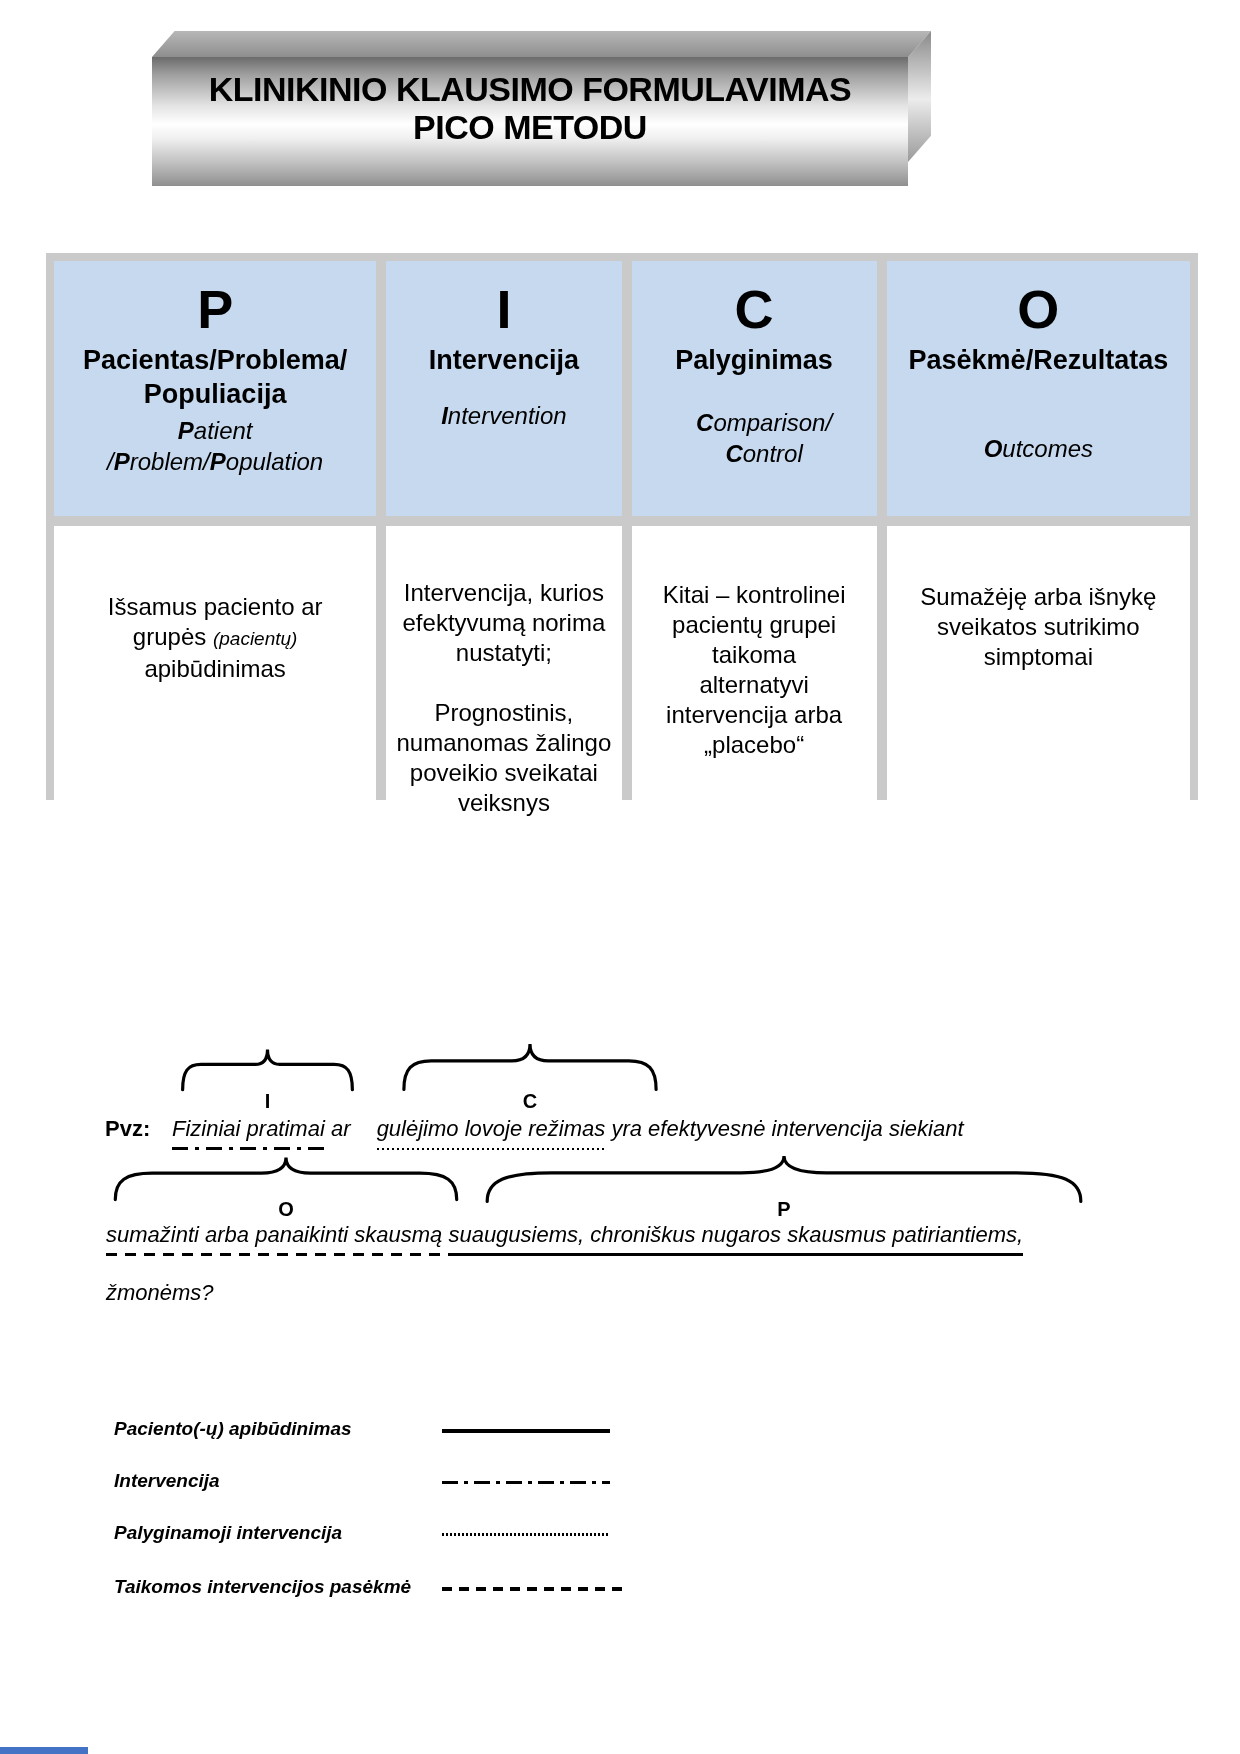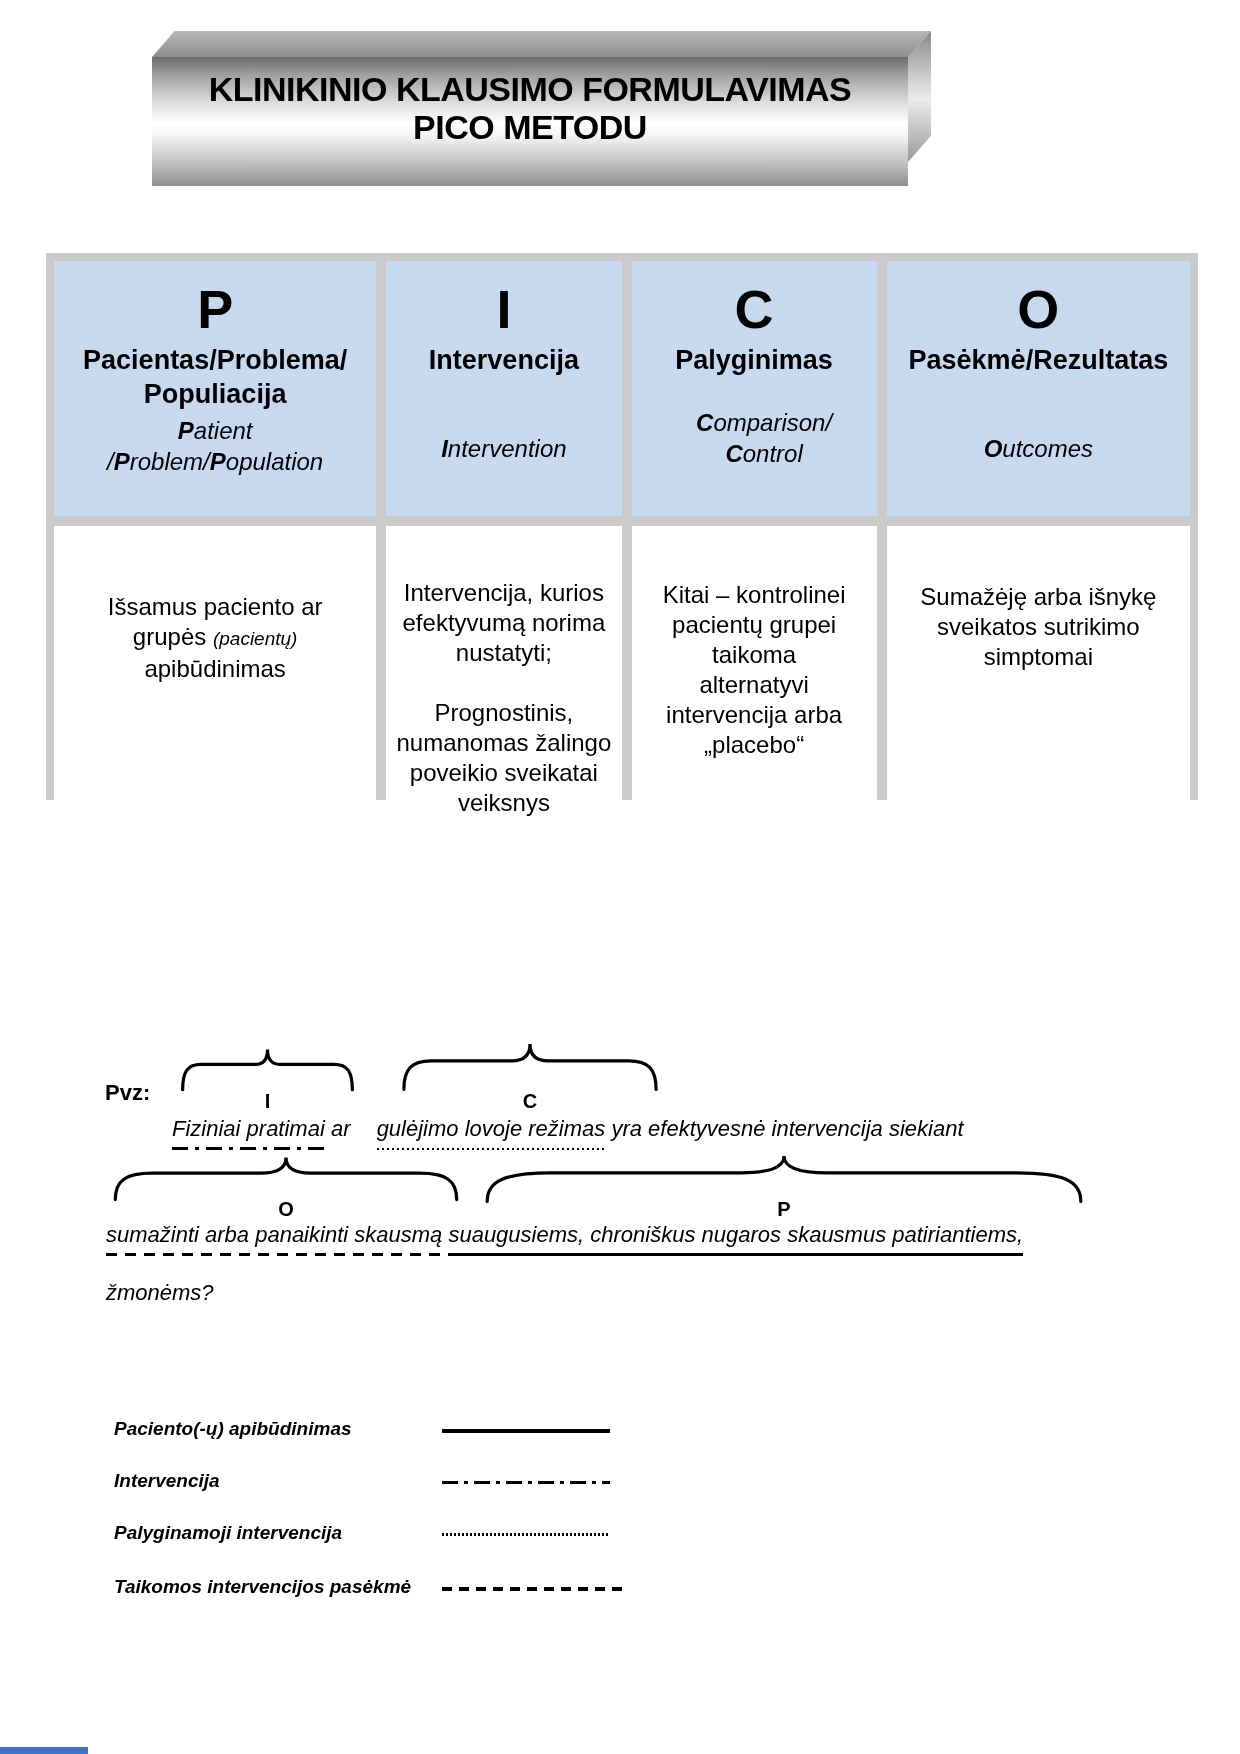--- a/index.html
+++ b/index.html
@@ -28,21 +28,21 @@
   .pico-table{
     position:absolute;left:46px;top:253px;width:1152px;height:547px;box-sizing:border-box;
     background:#cacaca;padding:8px;
     display:grid;grid-template-columns:322fr 235fr 245fr 303fr;grid-template-rows:255px 1fr;gap:10px;
   }
   .hdr{background:#c7d9ee;text-align:center;padding-top:10px;box-sizing:border-box;}
   .letter{font-size:54px;line-height:60px;font-weight:700;margin-top:8px;}
   .ltname{font-size:27px;line-height:34px;font-weight:700;margin-top:4px;}
   .en{font-size:24px;line-height:31px;font-style:italic;}
   .hdr-p .en{margin-top:4px;}
-  .hdr-i .en{margin-top:56px;}
+  .hdr-i .en{margin-top:23px;}
   .hdr-c .en{margin-top:30px;padding-left:20px;}
   .hdr-o .en{margin-top:56px;}
   .bodycell{background:#ffffff;text-align:center;font-size:24px;line-height:30px;white-space:nowrap;box-sizing:border-box;}
   .body-p{padding-top:66px;}
   .body-i{padding-top:52px;}
   .body-c{padding-top:54px;}
   .body-o{padding-top:56px;}
   .b{font-weight:700;}
   .i{font-style:italic;}
   .sm{font-size:19px;}
@@ -118,21 +118,21 @@
   </div>
   <div class="brace-label" style="left:180px;top:1090px;width:175px;">I</div>
 
   <div class="brace" style="left:400px;top:1040px;width:260px;height:52px;">
     <svg viewBox="0 0 200 40" preserveAspectRatio="none">
         <path d="M3,38 C3,22 9,16 24,16 L86,16 C96,16 100,11 100,3 C100,11 104,16 114,16 L176,16 C191,16 197,22 197,38" fill="none" stroke="#000" stroke-width="3.2" vector-effect="non-scaling-stroke" stroke-linecap="round"></path>
       </svg>
   </div>
   <div class="brace-label" style="left:400px;top:1090px;width:260px;">C</div>
 
-  <div class="ex-prefix" style="left:105px;top:1080px;">Pvz:</div>
+  <div class="ex-prefix" style="left:105px;top:1116px;">Pvz:</div>
   <div class="ex-line" style="left:172px;top:1116px;"><span class="u-dashdot">Fiziniai pratimai</span><span> ar </span><span class="u-dotfine">gulėjimo lovoje režimas</span><span> yra efektyvesnė intervencija siekiant</span></div>
 
   <div class="brace" style="left:110px;top:1154px;width:352px;height:48px;">
     <svg viewBox="0 0 200 40" preserveAspectRatio="none">
         <path d="M3,38 C3,22 9,16 24,16 L86,16 C96,16 100,11 100,3 C100,11 104,16 114,16 L176,16 C191,16 197,22 197,38" fill="none" stroke="#000" stroke-width="3.2" vector-effect="non-scaling-stroke" stroke-linecap="round"></path>
       </svg>
   </div>
   <div class="brace-label" style="left:110px;top:1198px;width:352px;">O</div>
 
   <div class="brace" style="left:478px;top:1152px;width:612px;height:52px;">

